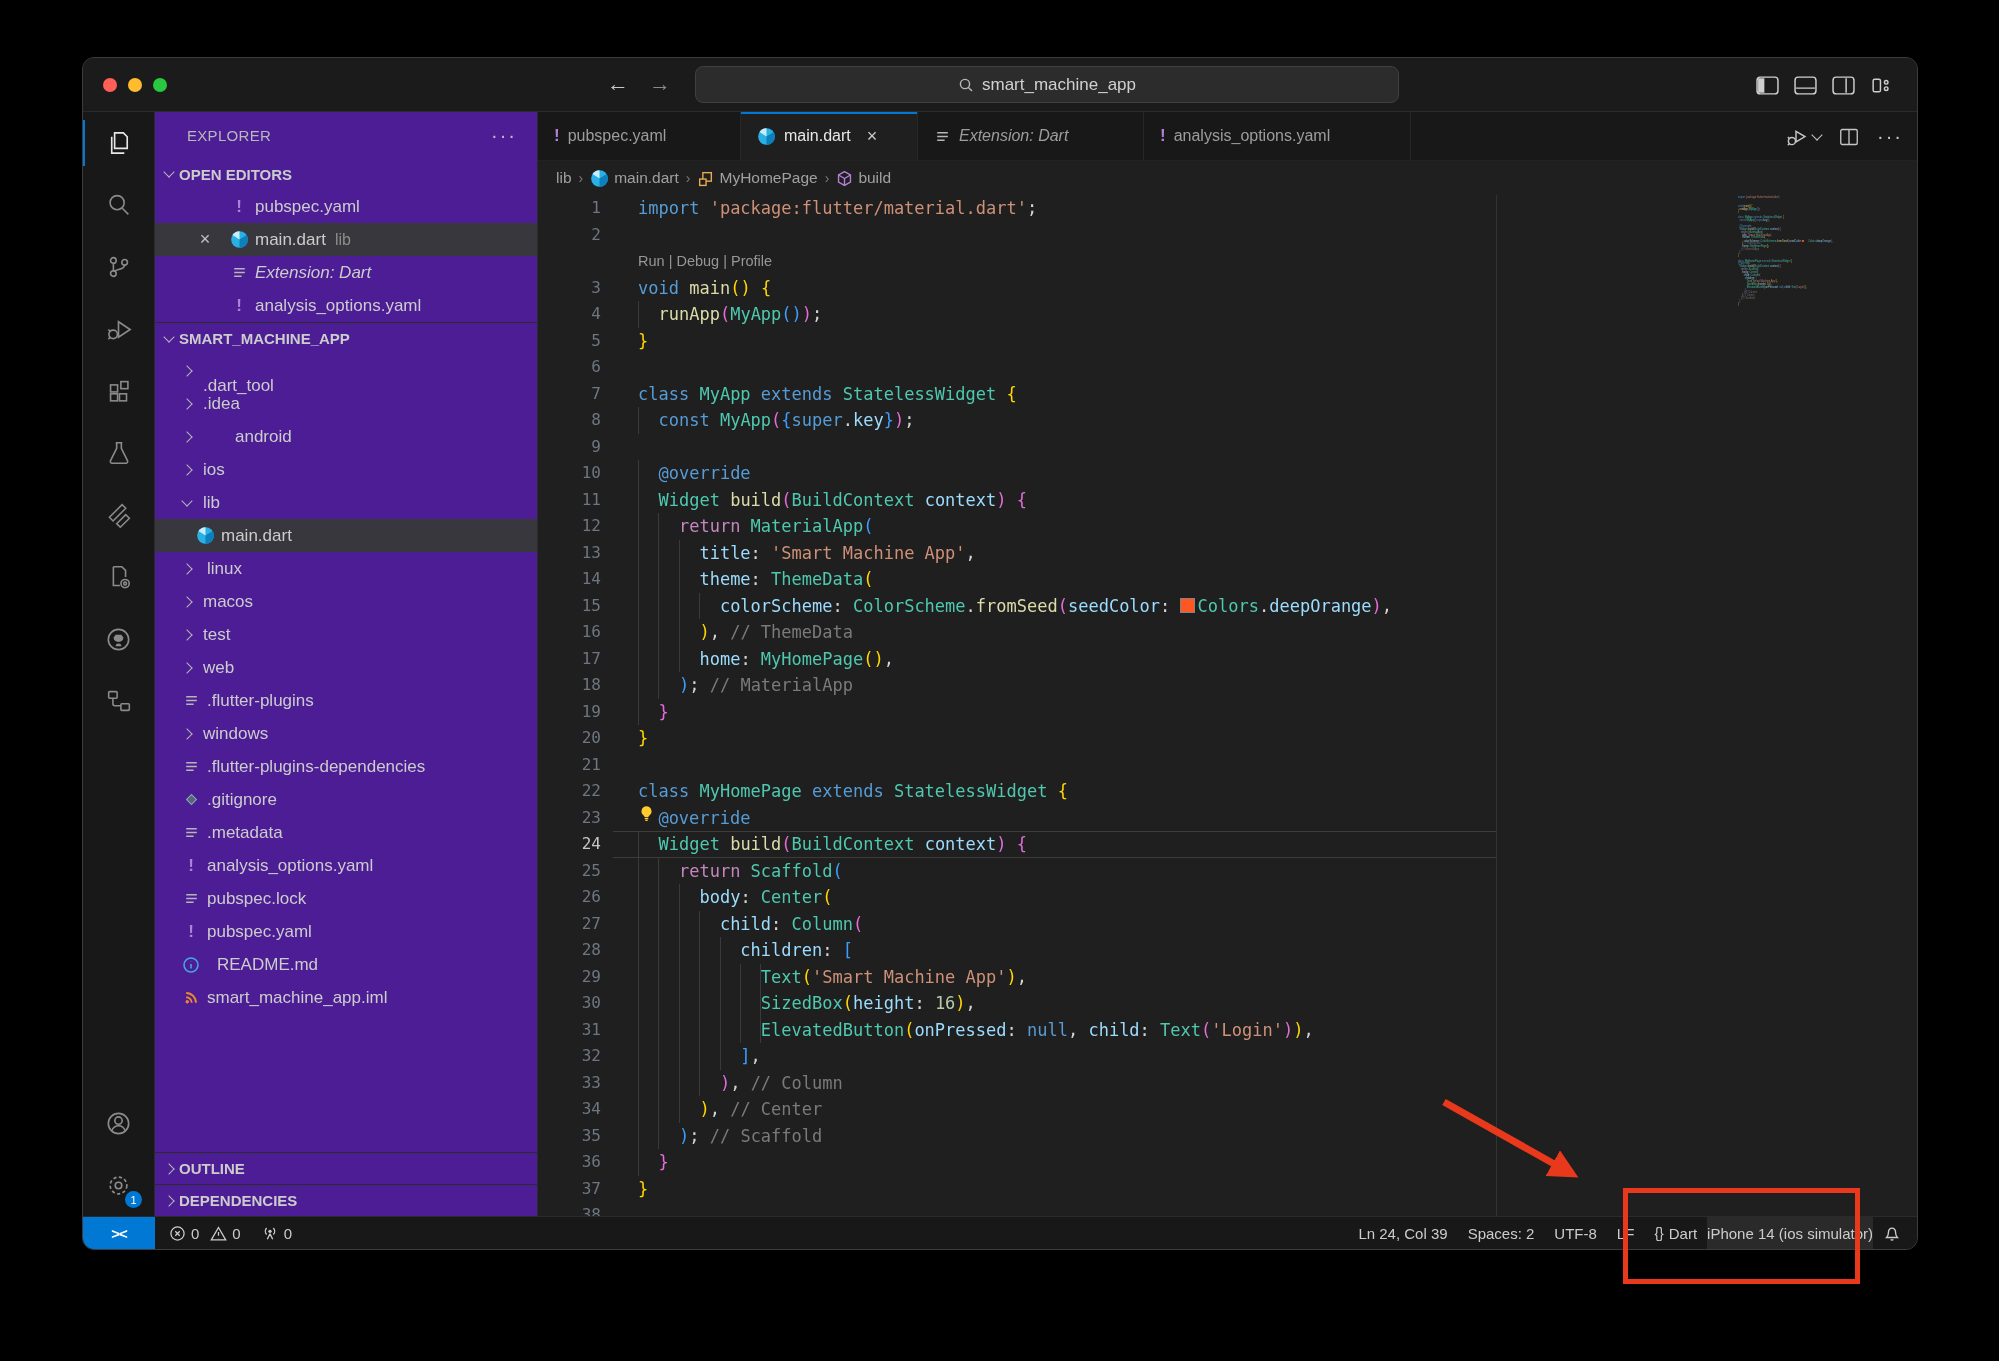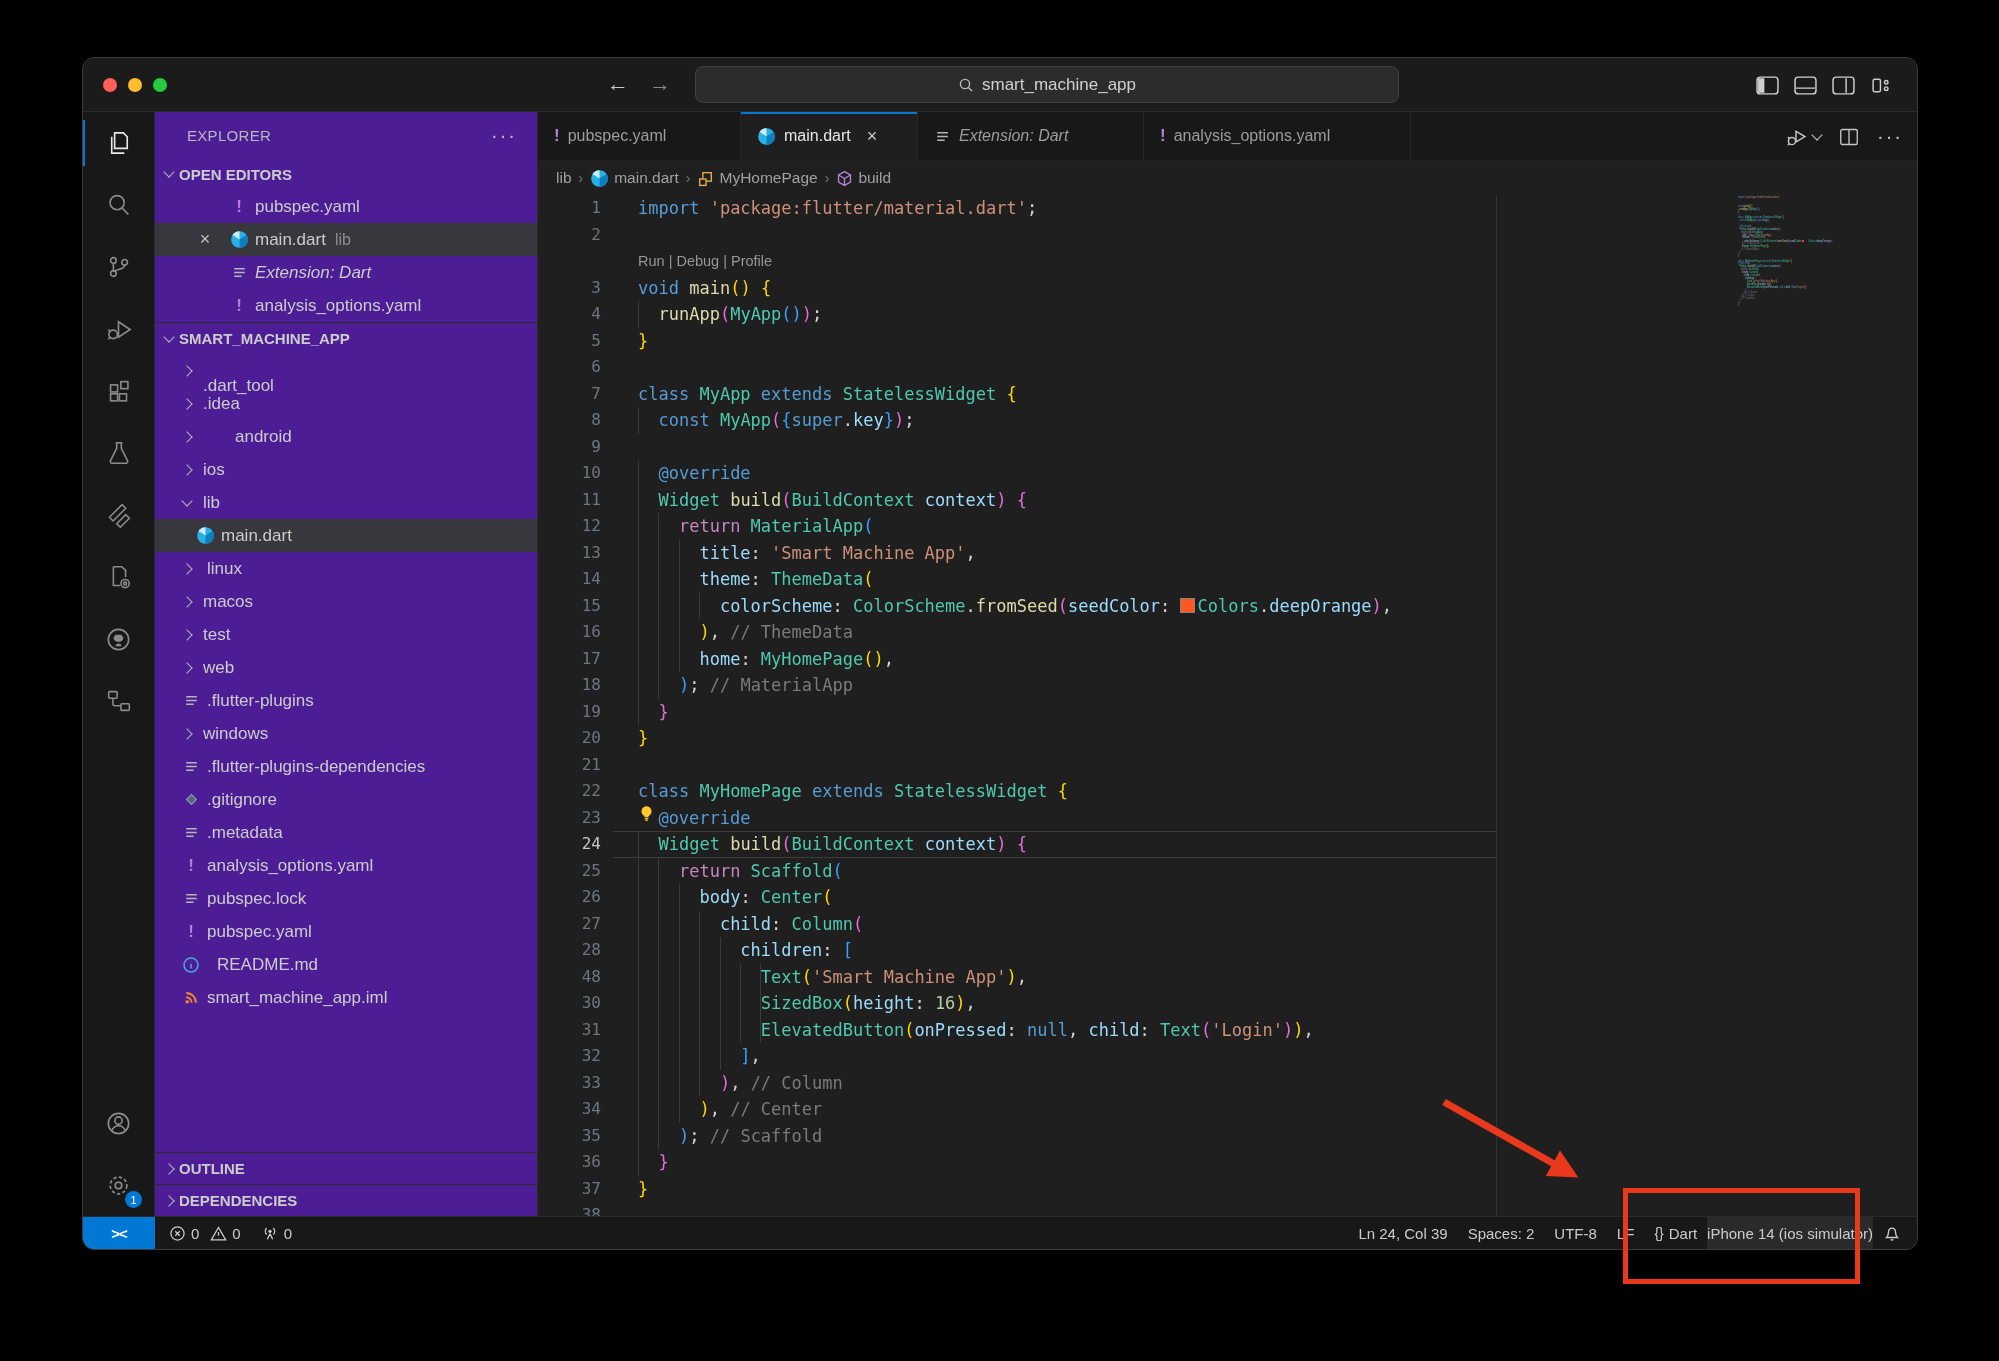--- a/index.html
+++ b/index.html
@@ -645,21 +645,21 @@
             </div>
             <div class="cline">
               <span class="gut">27</span>
               <span class="ltxt"><span class="ind">        </span><span class="tk-prop">child</span><span class="tk-pn">: </span><span class="tk-cls">Column</span><span class="tk-b2">(</span></span>
             </div>
             <div class="cline">
               <span class="gut">28</span>
               <span class="ltxt"><span class="ind">          </span><span class="tk-prop">children</span><span class="tk-pn">: </span><span class="tk-b3">[</span></span>
             </div>
             <div class="cline">
-              <span class="gut">48</span>
+              <span class="gut">29</span>
               <span class="ltxt"><span class="ind">            </span><span class="tk-cls">Text</span><span class="tk-b1">(</span><span class="tk-str">'Smart Machine App'</span><span class="tk-b1">)</span><span class="tk-pn">,</span></span>
             </div>
             <div class="cline">
               <span class="gut">30</span>
               <span class="ltxt"><span class="ind">            </span><span class="tk-cls">SizedBox</span><span class="tk-b1">(</span><span class="tk-prop">height</span><span class="tk-pn">: </span><span class="tk-num">16</span><span class="tk-b1">)</span><span class="tk-pn">,</span></span>
             </div>
             <div class="cline">
               <span class="gut">31</span>
               <span class="ltxt"><span class="ind">            </span><span class="tk-cls">ElevatedButton</span><span class="tk-b1">(</span><span class="tk-prop">onPressed</span><span class="tk-pn">: </span><span class="tk-kw">null</span><span class="tk-pn">, </span><span class="tk-prop">child</span><span class="tk-pn">: </span><span class="tk-cls">Text</span><span class="tk-b2">(</span><span class="tk-str">'Login'</span><span class="tk-b2">)</span><span class="tk-b1">)</span><span class="tk-pn">,</span></span>
             </div>

